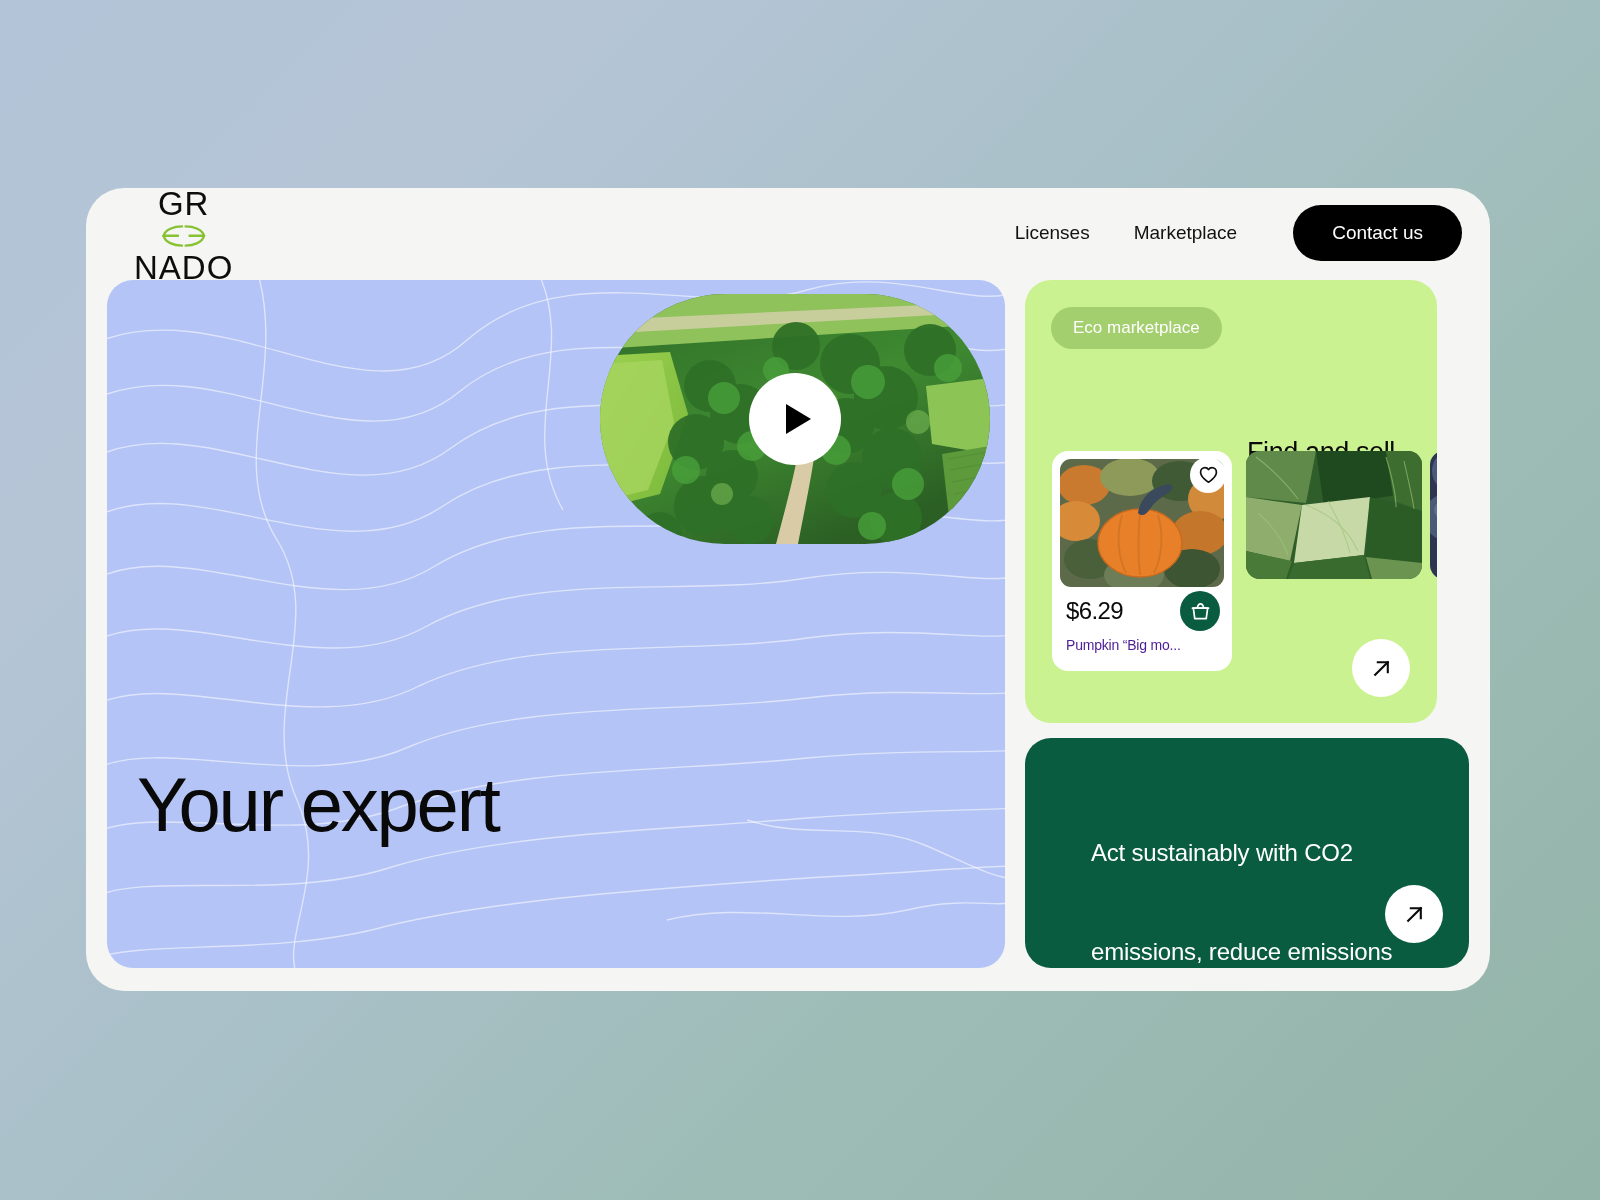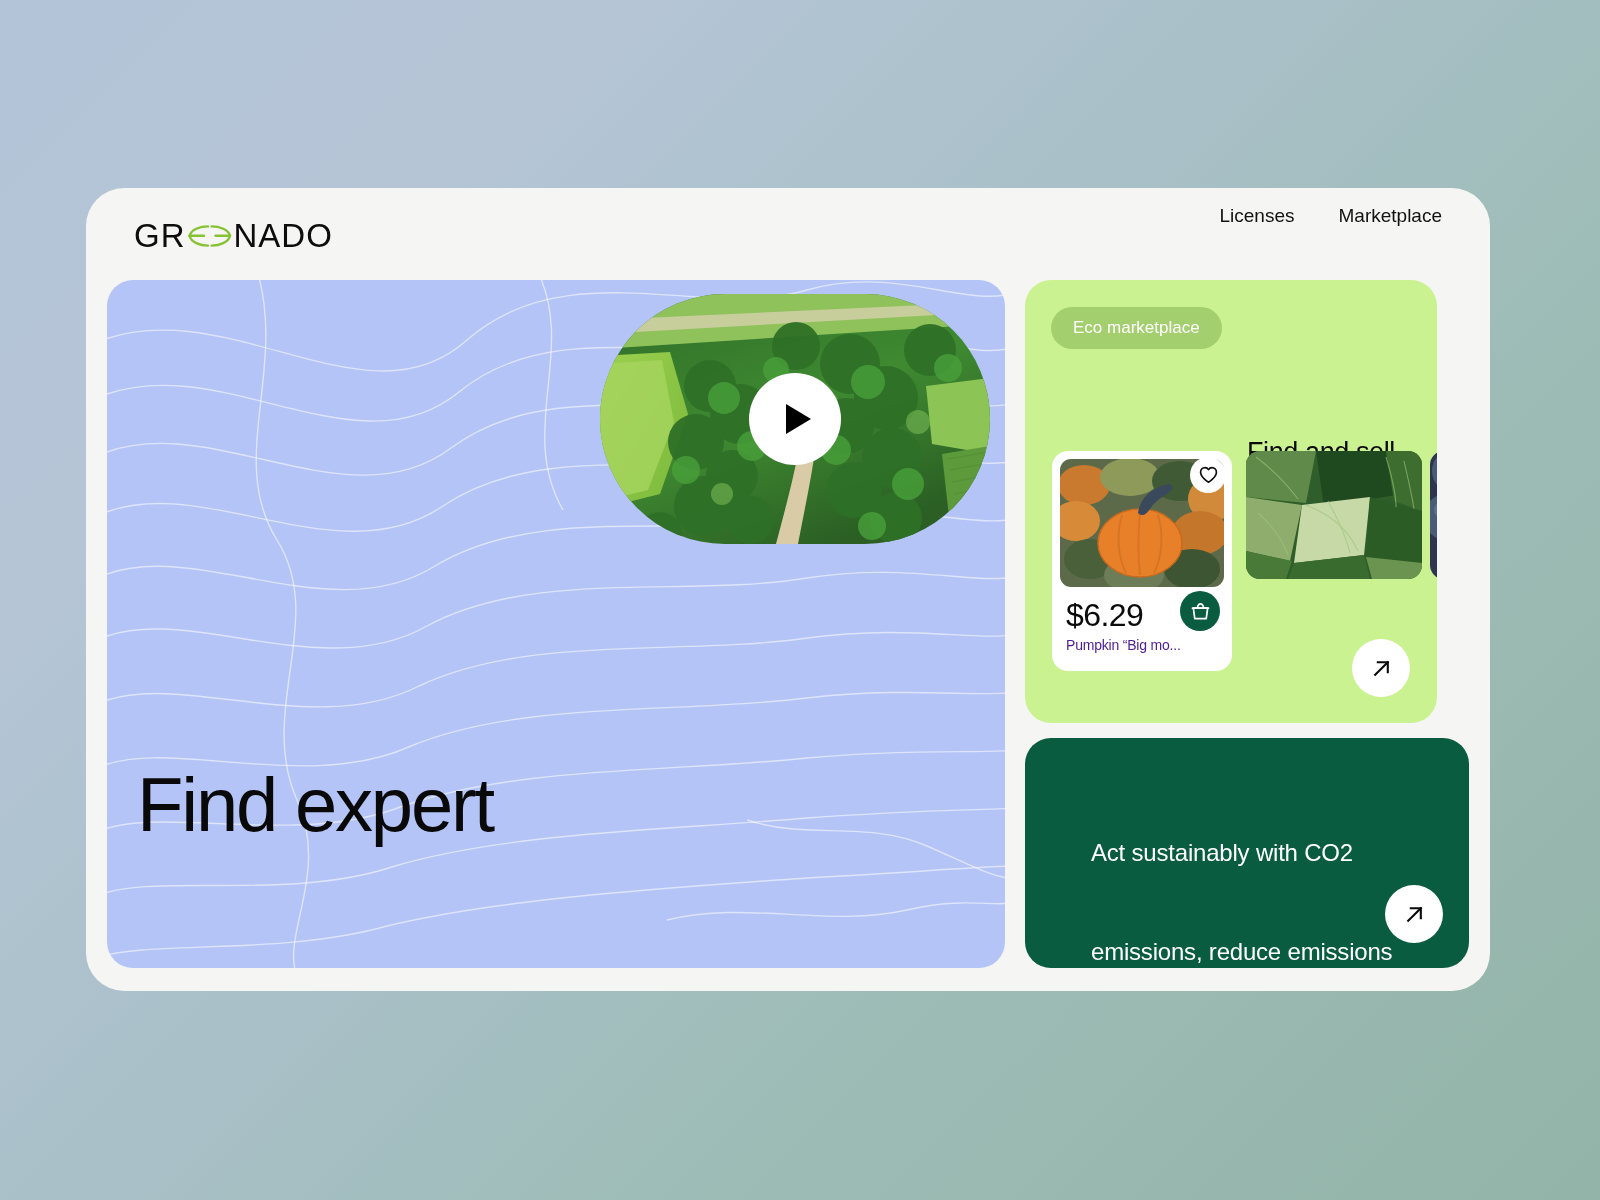--- a/index.html
+++ b/index.html
@@ -29,21 +29,21 @@
     position:absolute; left:48px; top:28px;
     display:flex; align-items:center;
     height:40px;
   }
   .logo-text {
     font-size:33px;
     letter-spacing:1.0px;
     color:#0d0d0d;
     font-weight:400;
     font-family:"Liberation Sans", sans-serif;
-    display:flex; align-items:center;
+    display:flex; align-items:center;flex-direction:column;
   }
   .logo-ee { color:#86c232; letter-spacing:0px; position:relative; }
   .logo-ee svg { display:block; margin:0 1px; }
 
   .nav {
     position:absolute; right:28px; top:17px;
     display:flex; align-items:center; gap:4px;
   }
   .nav-link {
     font-size:19px; color:#121212; padding:0 20px;
@@ -152,21 +152,21 @@
   .heart-btn {
     position:absolute; right:6px; top:6px;
     width:36px; height:36px;
     background:#fff;
     border-radius:50%;
     display:flex; align-items:center; justify-content:center;
     cursor:pointer;
   }
   .prod-price {
     position:absolute; left:14px; top:146px;
-    font-size:32px; color:#0b0b0b; letter-spacing:-0.6px;
+    font-size:24px; color:#0b0b0b; letter-spacing:-0.6px;
   }
   .prod-name {
     position:absolute; left:14px; top:186px;
     font-size:14px; color:#4c1d95; letter-spacing:-0.2px;
     white-space:nowrap;
     text-align:right;
   }
   .cart-btn {
     position:absolute; right:12px; top:140px;
     width:40px; height:40px;
@@ -236,20 +236,21 @@
               </g>
             </svg>
           </span>
           <span>NADO</span>
       </div>
     </div>
 
     <div class="nav">
       <div class="nav-link">Licenses</div>
       <div class="nav-link">Marketplace</div>
+      <div class="contact-btn">Contact us</div>
     </div>
   </div>
 
   <div class="hero">
 
     <svg class="hero-lines" viewBox="0 0 898 688" preserveAspectRatio="none" aria-hidden="true">
       <g fill="none" stroke="#ffffff" stroke-opacity="0.55" stroke-width="1.4">
         <path d="M-10 62 C120 10 260 150 360 60 C460 -28 600 40 700 10 C790 -16 860 30 910 12"></path>
         <path d="M-10 118 C110 66 250 196 352 112 C452 30 596 92 700 64 C792 40 862 84 910 66"></path>
         <path d="M-10 176 C100 126 240 246 344 168 C446 92 592 146 700 120 C794 98 864 138 910 122"></path>
@@ -330,21 +331,21 @@
             <circle cx="228" cy="108" r="10"></circle>
             <circle cx="122" cy="200" r="11"></circle>
         </g>
       </svg>
       <div class="play-btn">
         <div class="play-tri"></div>
       </div>
     </div>
 
     <div class="headline">
-      <div>Find expert</div>
+      <div>Your expert</div>
       
       
     </div>
 
   </div>
 
   <div class="market-card">
     <div class="badge">Eco marketplace</div>
 
     <div class="market-title">

